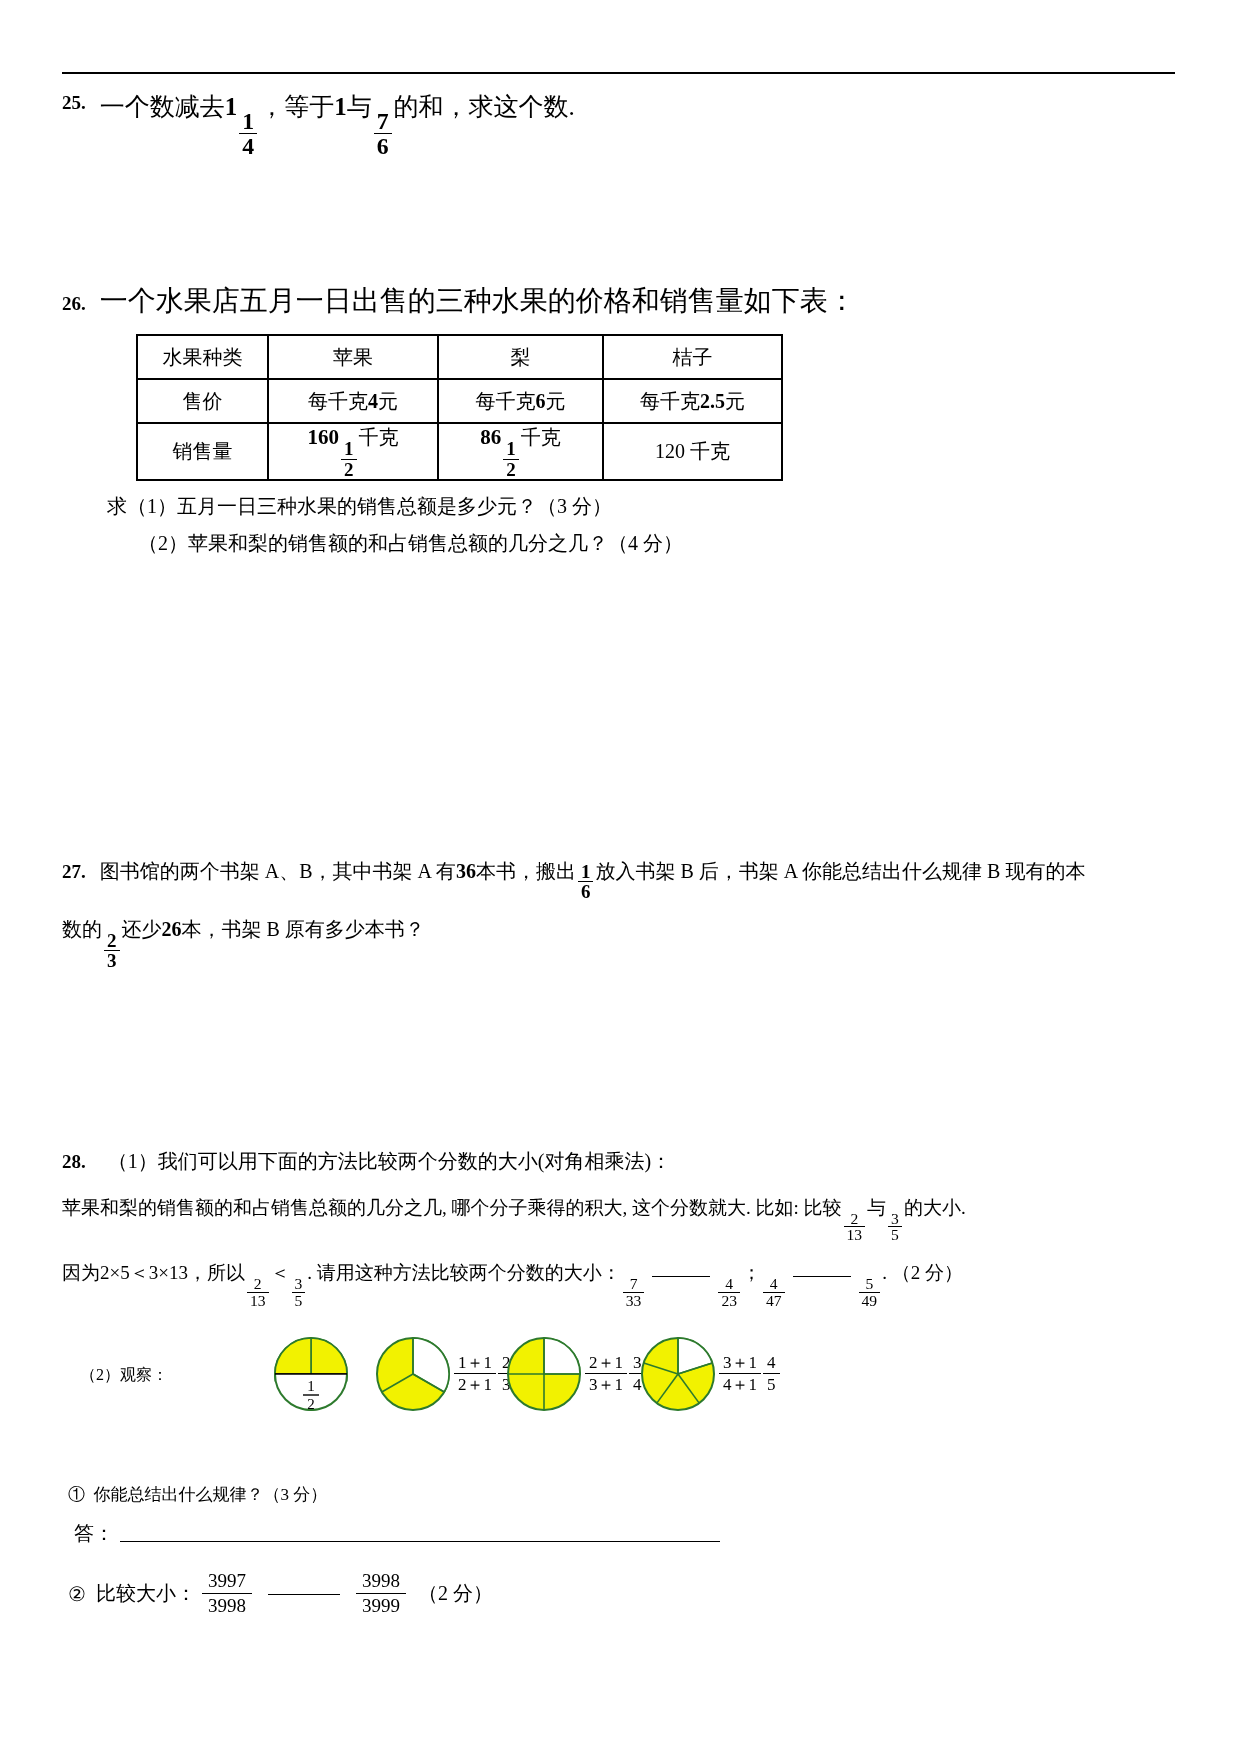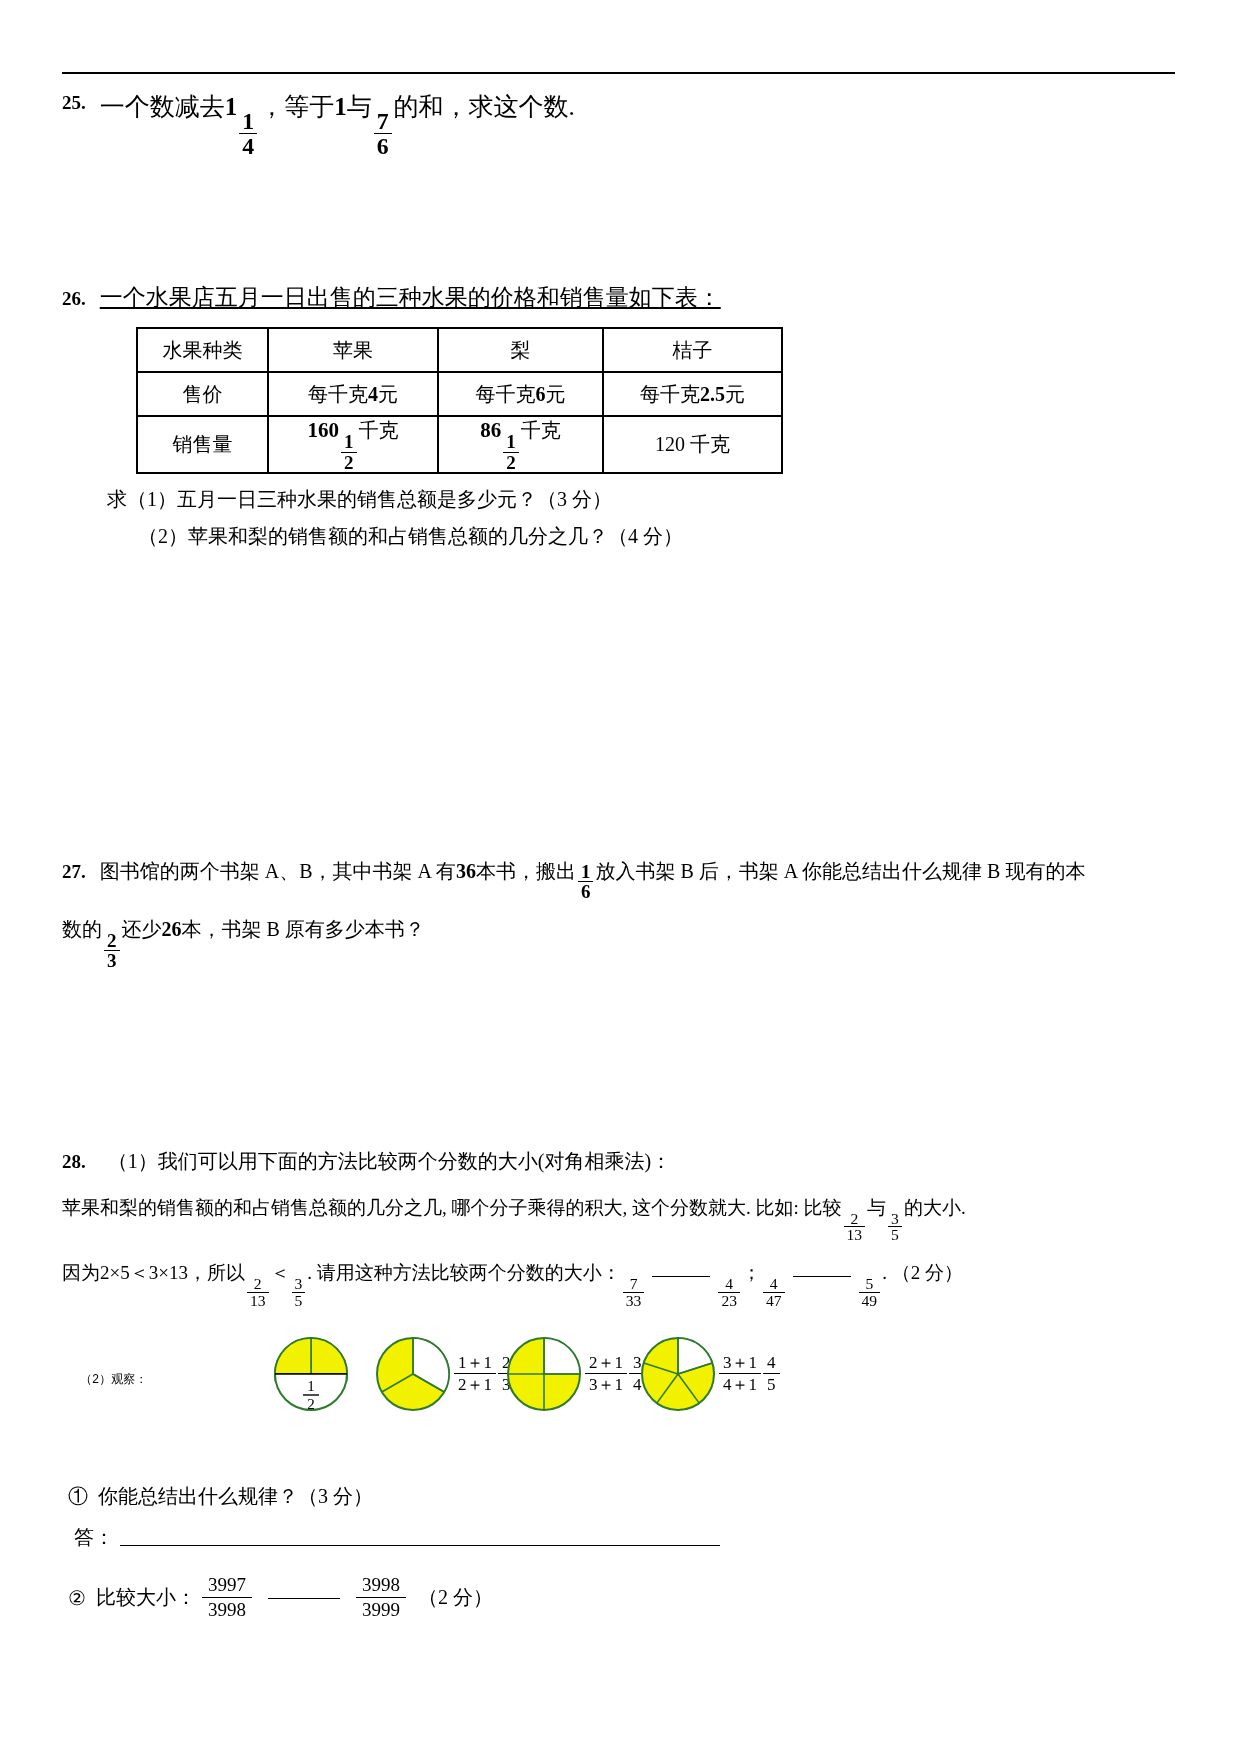--- a/index.html
+++ b/index.html
@@ -81,21 +81,21 @@
     position: absolute;
     left: 62px;
     top: 282px;
     width: 1100px;
   }
   #q26 .stem {
     display: flex;
     align-items: baseline;
   }
   #q26 .stem .qnum { margin-right: 14px; }
-  #q26 .stem .txt { font-size: 23px; text-decoration: underline; }
+  #q26 .stem .txt { font-size: 28px; }
 
   table.fruit {
     border-collapse: collapse;
     margin-top: 14px;
     margin-left: 74px;
     table-layout: fixed;
     width: 645px;
   }
   table.fruit td {
     border: 2px solid #000;
@@ -168,23 +168,22 @@
 
   
   .observe-row {
     position: relative;
     margin-top: 26px;
     height: 130px;
   }
   .observe-label {
     position: absolute;
     left: 18px;
-    top: 36px;
-    font-size: 12px;
-    font-family: Liberation Mono, monospace;
+    top: 30px;
+    font-size: 16px;
   }
   .circ-group {
     position: absolute;
     top: 0;
     display: flex;
     align-items: center;
   }
   .circ-svg { display: block; }
   .circ-frac {
     display: inline-flex;
@@ -192,21 +191,21 @@
     align-items: center;
     font-size: 17px;
     line-height: 1.25;
     margin-left: 2px;
   }
   .circ-frac .num { padding: 0 4px; }
   .circ-frac .den { padding: 0 4px; border-top: 1.5px solid #000; }
 
   
   .enum-line {
-    font-size: 20px;
+    font-size: 17px;
     margin-top: 18px;
     margin-left: 6px;
   }
   .answer-line {
     display: flex;
     align-items: flex-end;
     font-size: 20px;
     margin-top: 14px;
     margin-left: 12px;
   }

